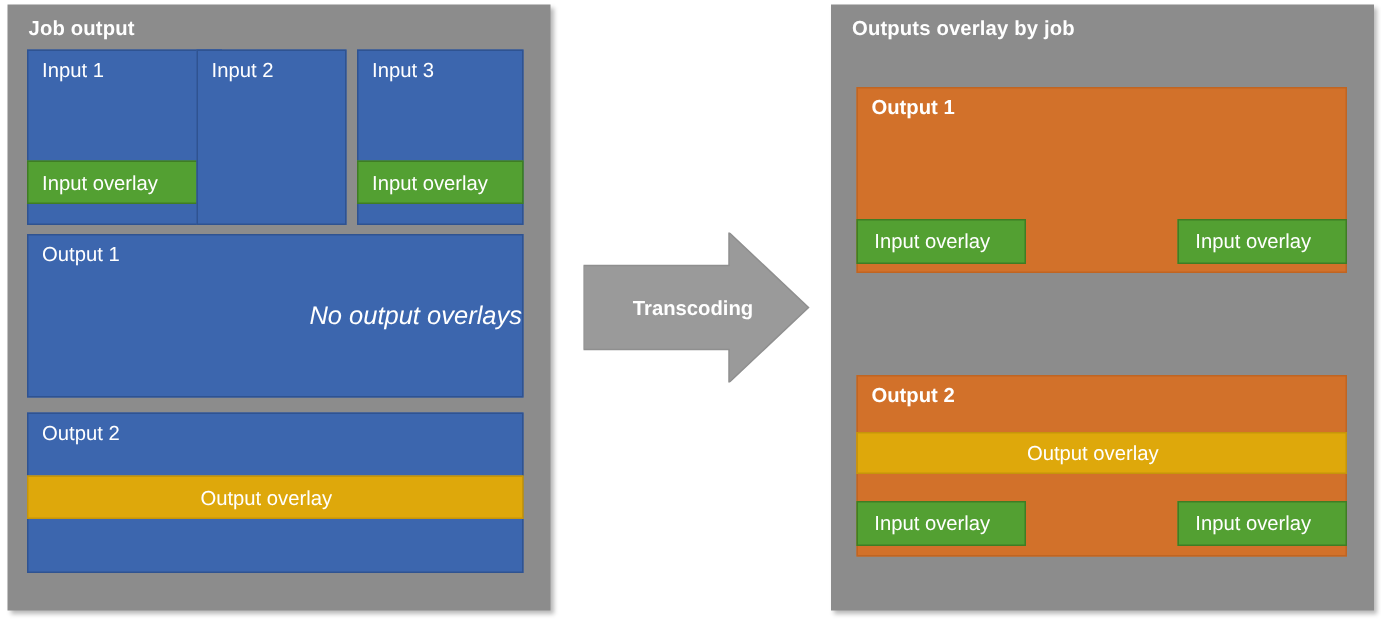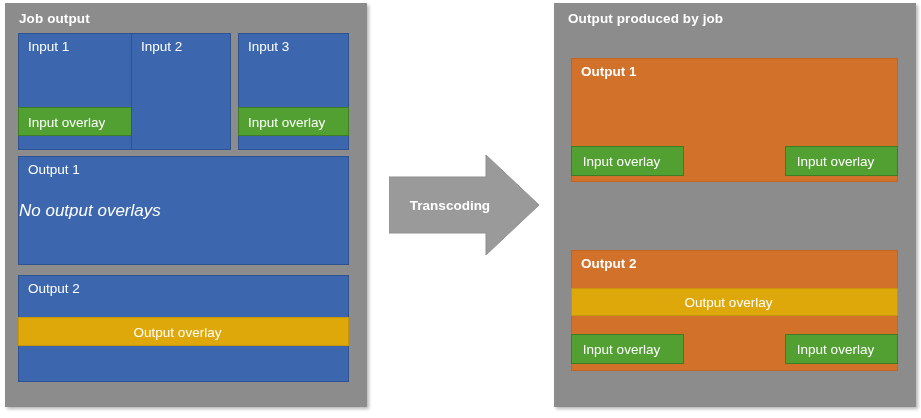--- a/index.html
+++ b/index.html
@@ -71,21 +71,21 @@
 
   .center-note {
     position: absolute;
     left: 0;
     right: 0;
     top: 50%;
     transform: translateY(-50%);
     color: #ffffff;
     font-size: 17px;
     font-style: italic;
-    text-align: left;
+    text-align: right;
     white-space: nowrap;
   }
 
   
   .arrow-wrap {
     position: absolute;
     left: 389px;
     top: 155px;
     width: 152px;
     height: 100px;
@@ -98,20 +98,21 @@
     width: 122px;
     height: 100px;
     display: flex;
     align-items: center;
     justify-content: center;
     color: #ffffff;
     font-size: 13.5px;
     font-weight: bold;
     white-space: nowrap;
     pointer-events: none;
+    padding-left: 12px;
   }
 </style>
 </head>
 <body>
 
 <div id="canvas">
 
   <div class="panel" style="left:5px; top:3px; width:362px; height:404px;">
     <div class="panel-title">Job output</div>
   </div>
@@ -147,21 +148,21 @@
   </div>
 
   <div class="arrow-wrap">
     <svg width="152" height="100" viewBox="0 0 152 100">
       <polygon points="0,22 97,22 97,0 150,50 97,100 97,78 0,78" fill="#9a9a9a" stroke="#8f8f8f" stroke-width="1"></polygon>
     </svg>
     <div class="arrow-text">Transcoding</div>
   </div>
 
   <div class="panel" style="left:554px; top:3px; width:362px; height:404px;">
-    <div class="panel-title">Output produced by job</div>
+    <div class="panel-title">Outputs overlay by job</div>
   </div>
 
   <div class="blk orange" style="left:571px; top:58px; width:327px; height:124px;">
     <div class="blk-label bold">Output 1</div>
   </div>
   <div class="blk green" style="left:571px; top:146px; width:113px; height:30px;">
     <div class="bar-label">Input overlay</div>
   </div>
   <div class="blk green" style="left:785px; top:146px; width:113px; height:30px;">
     <div class="bar-label">Input overlay</div>

